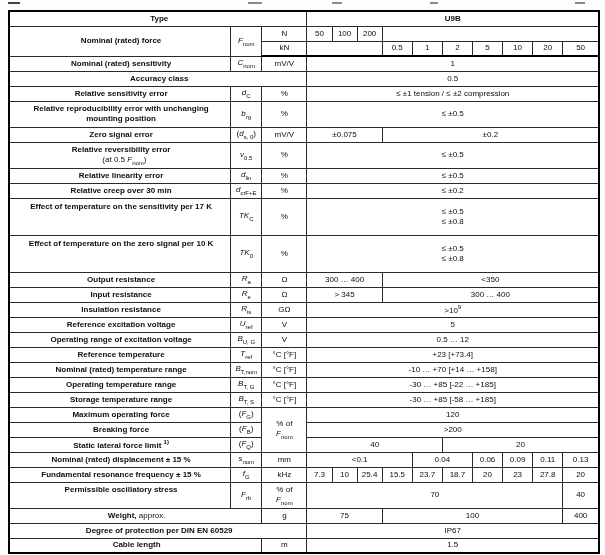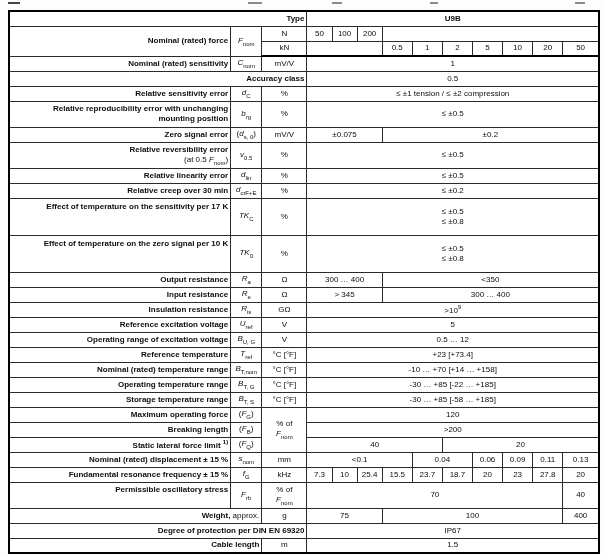--- a/index.html
+++ b/index.html
@@ -16,21 +16,21 @@
     background:#fff;
   }
   td{
     border:1px solid #2a2a2a;
     padding:0 2px;
     font-size:8px;line-height:1.25;
     vertical-align:middle;
     overflow:hidden;
     color:#0d0d0d;
   }
-  td.label{text-align:right;padding-left:4px;}
+  td.label{text-align:center;padding-left:4px;}
   td.label div{white-space:pre-wrap;}
   td.sym, td.unit, td.val{text-align:center;}
   td div{margin:0;}
   .b{font-weight:bold;}
   .i{font-style:italic;}
   sub{font-size:6px;line-height:1;}
   sup{font-size:6px;line-height:1;}
   tr.hdrsep td{border-bottom-width:2px;border-bottom-color:#000;}
 </style>
 </head>
@@ -404,21 +404,21 @@
         <td class="unit" rowspan="3">
           <div><span>% of</span></div>
           <div><span class="i">F</span><sub>nom</sub></div>
         </td>
         <td class="val" colspan="10">
           <div><span>120</span></div>
         </td>
       </tr>
       <tr style="height: 15px;">
         <td class="label">
-          <div><span class="b">Breaking length</span></div>
+          <div><span class="b">Breaking force</span></div>
         </td>
         <td class="sym">
           <div><span>(</span><span class="i">F</span><sub>B</sub><span>)</span></div>
         </td>
         <td class="val" colspan="10">
           <div><span>&gt;200</span></div>
         </td>
       </tr>
       <tr style="height: 15px;">
         <td class="label">
@@ -535,21 +535,21 @@
         </td>
         <td class="val" colspan="6">
           <div><span>100</span></div>
         </td>
         <td class="val" colspan="1">
           <div><span>400</span></div>
         </td>
       </tr>
       <tr style="height: 15px;">
         <td class="label" colspan="3">
-          <div><span class="b">Degree of protection per DIN EN 69320</span></div>
+          <div><span class="b">Degree of protection per DIN EN 60529</span></div>
         </td>
         <td class="val" colspan="10">
           <div><span>IP67</span></div>
         </td>
       </tr>
       <tr style="height: 15px;">
         <td class="label" colspan="2">
           <div><span class="b">Cable length</span></div>
         </td>
         <td class="unit">

